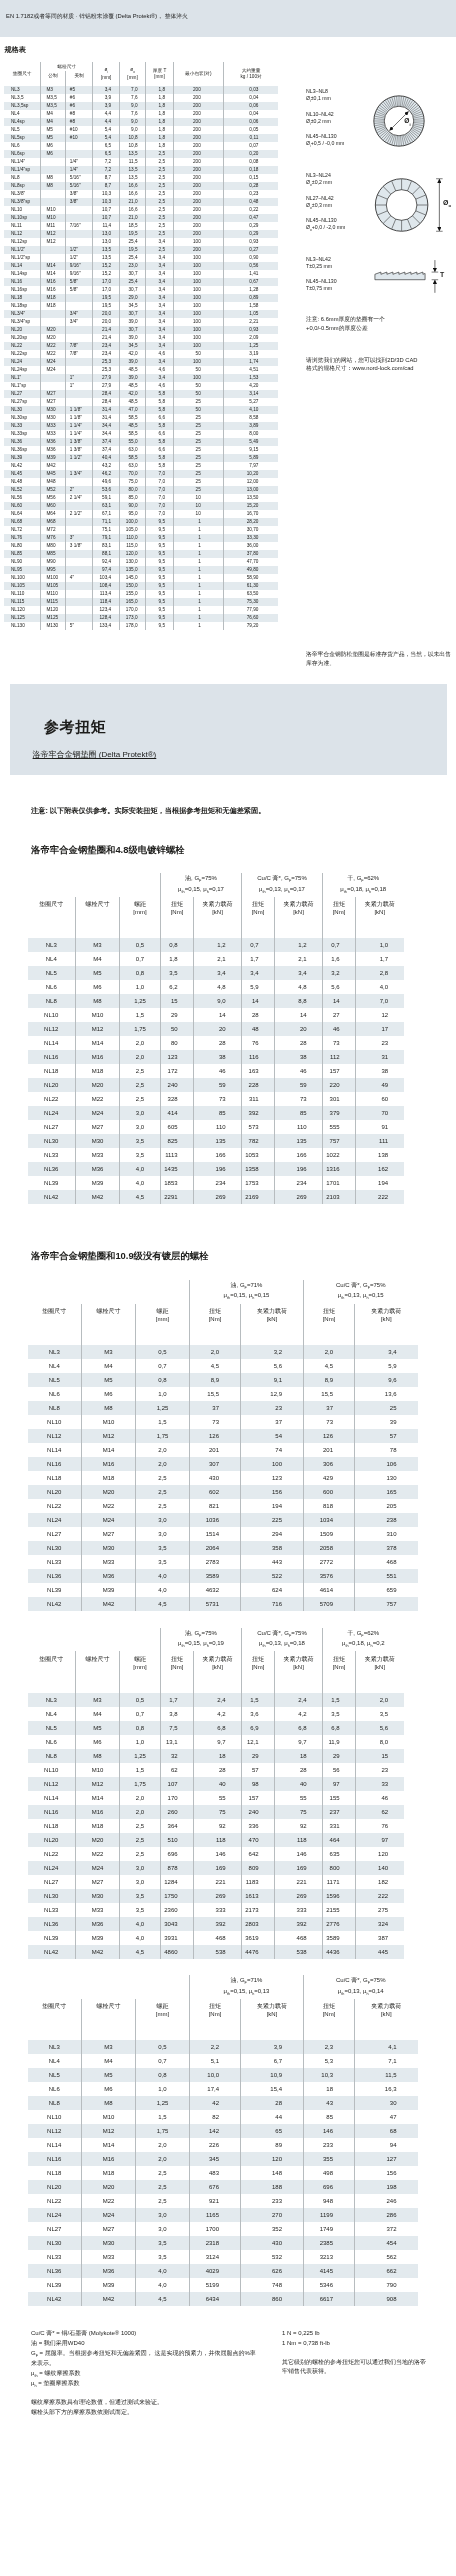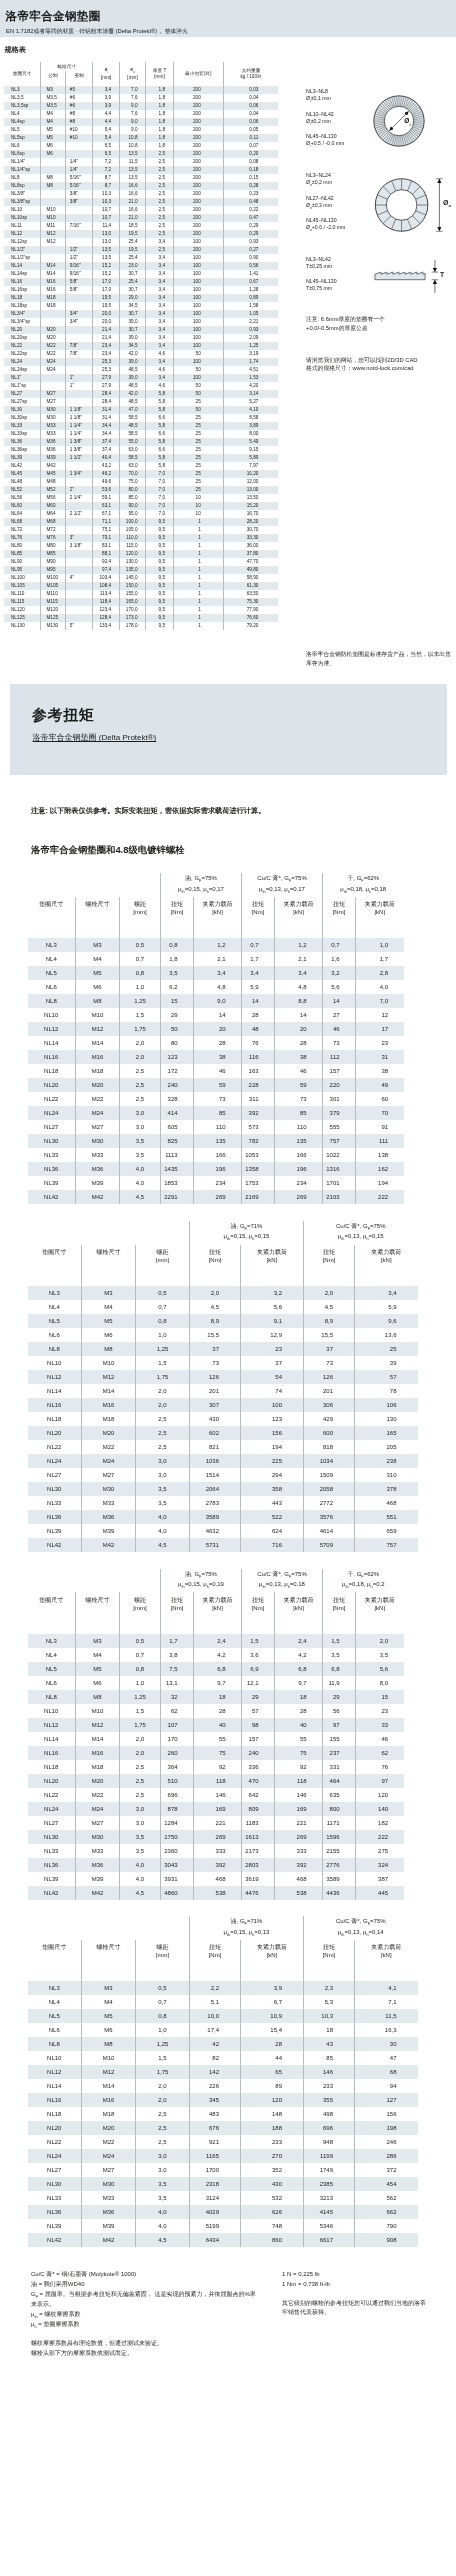--- a/index.html
+++ b/index.html
@@ -48,21 +48,21 @@
   .dim-center{position:absolute;left:44%;top:50%;transform:translate(-50%,-50%);
     font-size:6.6px;font-weight:bold;background:#fff;padding:0 0.6px;}
   .dim-side{position:absolute;font-size:6.9px;font-weight:bold;}
   sub{font-size:0.62em;}
   .small-note{margin:3.3px 0 0 0;font-size:5.8px;line-height:1.5;}
   .cad-note{margin-top:23px;}
   .stock-note{position:absolute;left:306px;top:613px;width:145px;margin:0;
     font-size:5.8px;line-height:1.6;}
   
   .torque-band{background:var(--band);margin:3.3px 10px 0;height:91px;padding:22px 0 0 22px;}
-  .torque-band h2{margin:0;font-size:15px;font-weight:bold;letter-spacing:0.6px;}
+  .torque-band h2{margin:12px;font-size:15px;font-weight:bold;letter-spacing:0.6px;}
   .torque-band p{margin:7.2px 0 0 0.6px;font-size:8px;text-decoration:underline;}
   .torque-note{margin:31px 22px 0 31px;font-size:7.2px;font-weight:bold;}
   
   .tq-title{margin:46px 0 0 31px;font-size:9.4px;font-weight:bold;}
   .tq-block:first-child .tq-title{margin-top:27.5px;}
   .tq-table{margin:16.5px 0 0 27.5px;font-size:6px;}
   .tq-table th,.tq-table td{border-left:0.6px solid var(--rule);}
   .tq-table tr > *:first-child{border-left:none;}
   .tq-table th{font-weight:normal;text-align:center;line-height:1.35;vertical-align:top;}
   .tq-table th.group-spacer{border-left:none;}
@@ -76,21 +76,20 @@
   .footnotes{display:flex;margin:23px 0 0 31px;}
   .fn-col{width:226px;}
   .fn-right{width:149px;margin-left:25px;}
   .fn-line{margin:0;font-size:6px;line-height:1.62;}
   .fn-line:empty{min-height:8.8px;}
 </style>
 </head>
 <body>
 
 <header class="top-band">
-  <h1>洛帝牢合金钢垫圈</h1>
   <p>EN 1.7182或者等同的材质 · 锌铝粉末涂覆 (Delta Protekt®)， 整体淬火</p>
 </header>
 
 <section class="spec-section">
   <h2>规格表</h2>
 
   <table class="data-table spec-table">
     <colgroup>
       <col style="width:36px">
         <col style="width:25px">
@@ -981,21 +980,21 @@
   </aside>
 
   <p class="stock-note">洛帝牢合金钢防松垫圈是标准存货产品，当然，以未出售库存为准。</p>
 </section>
 
 <section class="torque-band">
   <h2>参考扭矩</h2>
   <p>洛帝牢合金钢垫圈 (Delta Protekt®)</p>
 </section>
 
-<p class="torque-note">注意: 以下附表仅供参考。实际安装扭矩，需依据实际需求载荷进行计算。</p>
+<p class="torque-note">注意: 以下附表仅供参考。实际安装扭矩，当根据参考扭矩和无偏差紧固。</p>
 
 <div>
     <section class="tq-block">
       <h3 class="tq-title">洛帝牢合金钢垫圈和4.8级电镀锌螺栓</h3>
       <table class="data-table tq-table tq3">
         <colgroup>
           <col style="width: 48px;">
           <col style="width: 44px;">
           <col style="width: 41px;">
           <col style="width: 33px;">
@@ -1231,20 +1230,21 @@
             <td class="num">269</td>
             <td class="num">2169</td>
             <td class="num">269</td>
             <td class="num">2103</td>
             <td class="num">222</td>
           </tr>
         </tbody>
       </table>
     </section>
     <section class="tq-block">
+      <h3 class="tq-title">洛帝牢合金钢垫圈和10.9级没有镀层的螺栓</h3>
       <table class="data-table tq-table tq2">
         <colgroup>
           <col style="width: 54px;">
           <col style="width: 54px;">
           <col style="width: 54px;">
           <col style="width: 51px;">
           <col style="width: 63px;">
           <col style="width: 51px;">
           <col style="width: 63px;">
         </colgroup>

